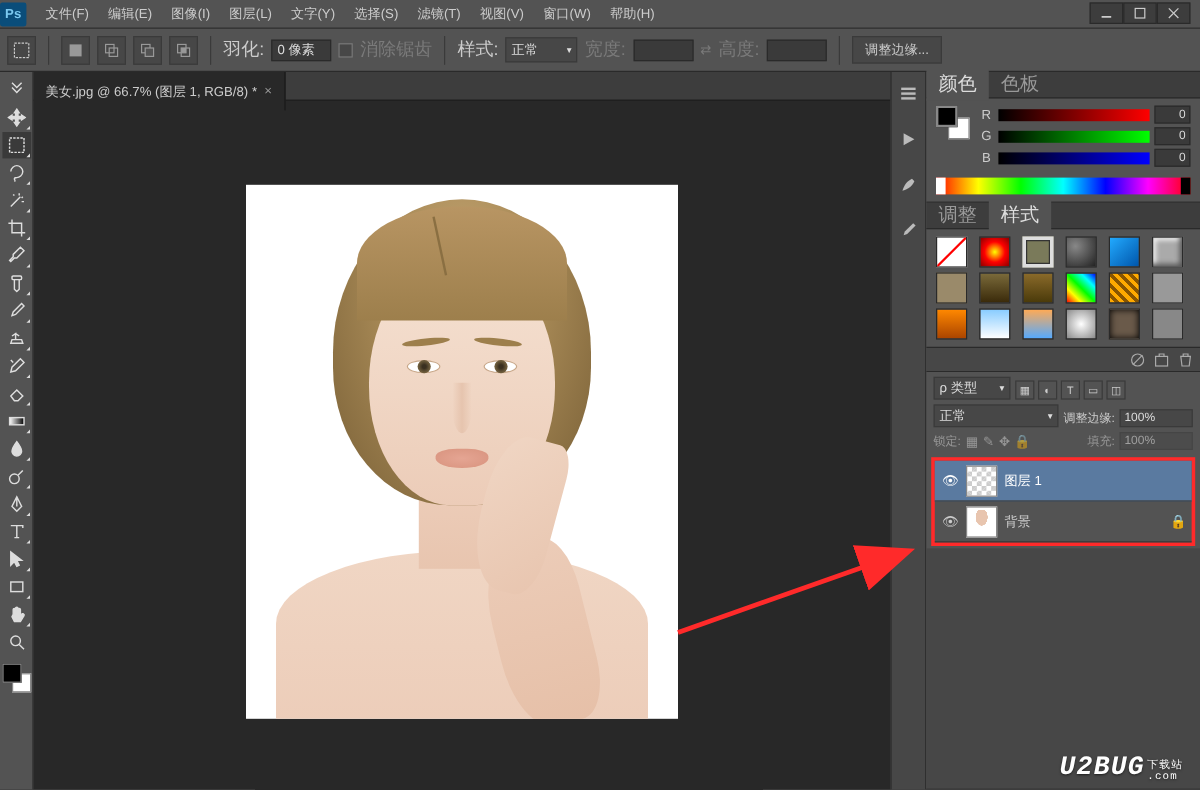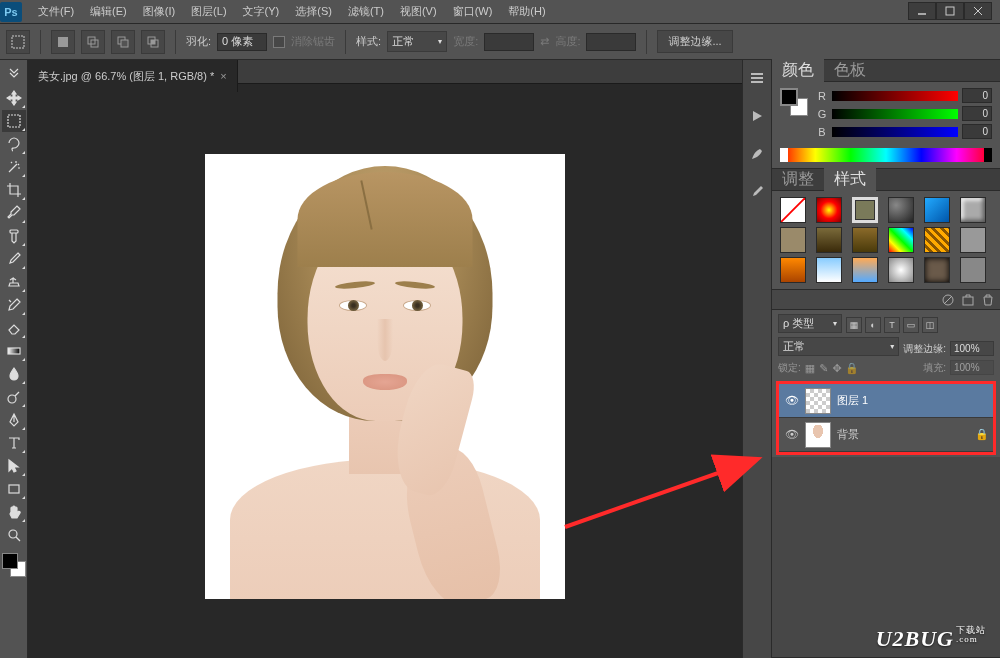--- a/index.html
+++ b/index.html
@@ -10,21 +10,21 @@
 .ps-logo { width: 22px; height: 20px; background: #0a4d7a; color: #7cc9f0; display: flex; align-items: center; justify-content: center; font-weight: bold; font-size: 11px; border-radius: 2px; margin-right: 8px; }
 .menu-item { padding: 3px 8px; cursor: pointer; }
 .window-controls { position: absolute; right: 8px; top: 2px; display: flex; gap: 0; }
 .wctrl { width: 28px; height: 18px; background: #3d3d3d; display: flex; align-items: center; justify-content: center; border: 1px solid #2a2a2a; }
 .wctrl svg { width: 10px; height: 10px; }
 
 
 .optionsbar { height: 36px; background: #535353; display: flex; align-items: center; padding: 0 6px; border-bottom: 1px solid #2a2a2a; gap: 6px; }
 .opt-icon { width: 24px; height: 24px; border: 1px solid #3a3a3a; display: flex; align-items: center; justify-content: center; background: #474747; }
 .opt-divider { width: 1px; height: 24px; background: #3a3a3a; margin: 0 4px; }
-.opt-label { color: #ccc; font-size: 11px; }
+.opt-label { color: #ccc; font-size: 15px; }
 .opt-input { background: #3a3a3a; border: 1px solid #2a2a2a; color: #ddd; padding: 2px 4px; font-size: 11px; width: 50px; }
 .opt-checkbox { width: 12px; height: 12px; border: 1px solid #7a7a7a; background: #474747; display: inline-block; }
 .opt-select { background: #474747; border: 1px solid #3a3a3a; color: #ddd; padding: 2px 4px; font-size: 11px; width: 60px; display: flex; align-items: center; justify-content: space-between; }
 .opt-select::after { content: "▾"; font-size: 8px; }
 .opt-disabled { color: #7a7a7a; }
 
 
 .doc-area { position: absolute; top: 60px; left: 28px; right: 258px; bottom: 0; background: #282828; }
 .doc-tab-bar { height: 24px; background: #3d3d3d; display: flex; border-bottom: 1px solid #1a1a1a; }
 .doc-tab { padding: 16px 10px; background: #282828; color: #ccc; font-size: 11px; display: flex; align-items: center; gap: 6px; border-right: 1px solid #1a1a1a; }
@@ -96,39 +96,39 @@
 .panel-footer svg { width: 12px; height: 12px; fill: #aaa; }
 
 
 .layers-controls { padding: 4px 6px; display: flex; flex-direction: column; gap: 4px; }
 .lc-row { display: flex; align-items: flex-end; gap: 4px; }
 .lc-select { background: #474747; border: 1px solid #3a3a3a; color: #ddd; padding: 1px 4px; font-size: 11px; flex: 1; display: flex; justify-content: space-between; align-items: center; }
 .lc-select::after { content: "▾"; font-size: 8px; }
 .lc-filter-icons { display: flex; gap: 3px; }
 .lc-filter-icons span { width: 16px; height: 16px; border: 1px solid #3a3a3a; display: flex; align-items: center; justify-content: center; font-size: 9px; }
 .lc-label { font-size: 10px; color: #ccc; }
-.lc-input { width: 44px; background: #474747; border: 1px solid #3a3a3a; color: #ddd; font-size: 10px; padding: 1px 3px; }
+.lc-input { width: 61px; background: #474747; border: 1px solid #3a3a3a; color: #ddd; font-size: 10px; padding: 1px 3px; }
 
 .highlighted-box { border: 3px solid #ff2a2a; margin: 2px 4px; }
 .layer-list { }
 .layer-row { height: 34px; display: flex; align-items: center; gap: 6px; padding: 0 6px; border-bottom: 1px solid #3a3a3a; }
 .layer-row.sel { background: #5a7aa0; color: #fff; }
 .layer-eye { width: 14px; }
 .layer-thumb { width: 26px; height: 26px; border: 1px solid #888; background: #fff; position: relative; overflow: hidden; }
 .layer-thumb.checker { background-image: linear-gradient(45deg, #ccc 25%, transparent 25%), linear-gradient(-45deg, #ccc 25%, transparent 25%), linear-gradient(45deg, transparent 75%, #ccc 75%), linear-gradient(-45deg, transparent 75%, #ccc 75%); background-size: 8px 8px; background-position: 0 0, 0 4px, 4px -4px, -4px 0; }
 .layer-name { flex: 1; font-size: 11px; }
 .layer-lock-icon { width: 12px; }
 
 .layers-panel-fill { flex: 1; background: #474747; }
 
 
 .arrow { position: absolute; left: 560px; top: 402px; pointer-events: none; }
 
 
-.watermark { position: absolute; right: 14px; bottom: 6px; font-family: Liberation Serif, serif; font-size: 22px; font-weight: bold; color: #fff; letter-spacing: 1px; text-shadow: 0 1px 2px rgba(0,0,0,0.6); display: flex; align-items: flex-start; }
+.watermark { position: absolute; right: 14px; bottom: 6px; font-family: Liberation Mono, monospace; font-size: 22px; font-weight: bold; color: #fff; letter-spacing: 1px; text-shadow: 0 1px 2px rgba(0,0,0,0.6); display: flex; align-items: flex-end; }
 .watermark .u2 { font-style: italic; }
 .watermark .sub { font-size: 9px; font-weight: normal; margin-left: 2px; line-height: 1; }
 </style>
 </head>
 <body>
 
 <div class="menubar">
   <div class="ps-logo">Ps</div>
   <div class="menu-item">文件(F)</div>
   <div class="menu-item">编辑(E)</div>

